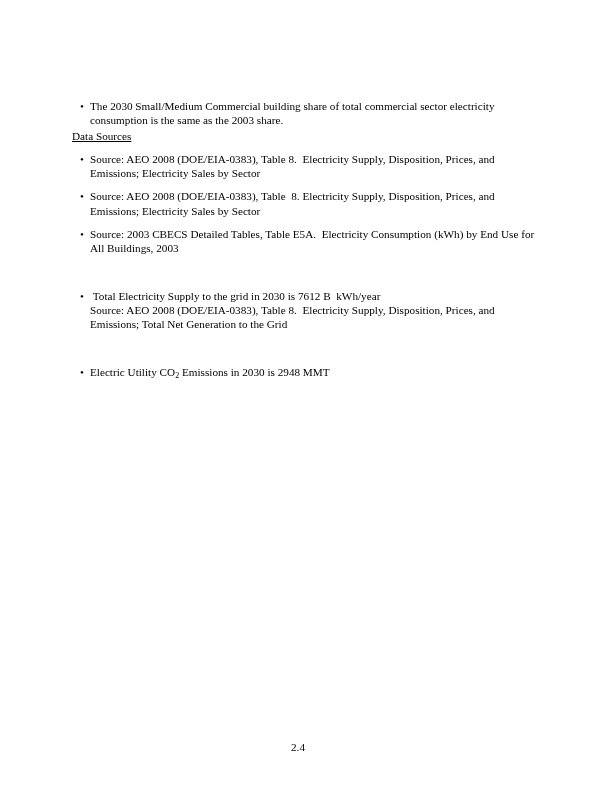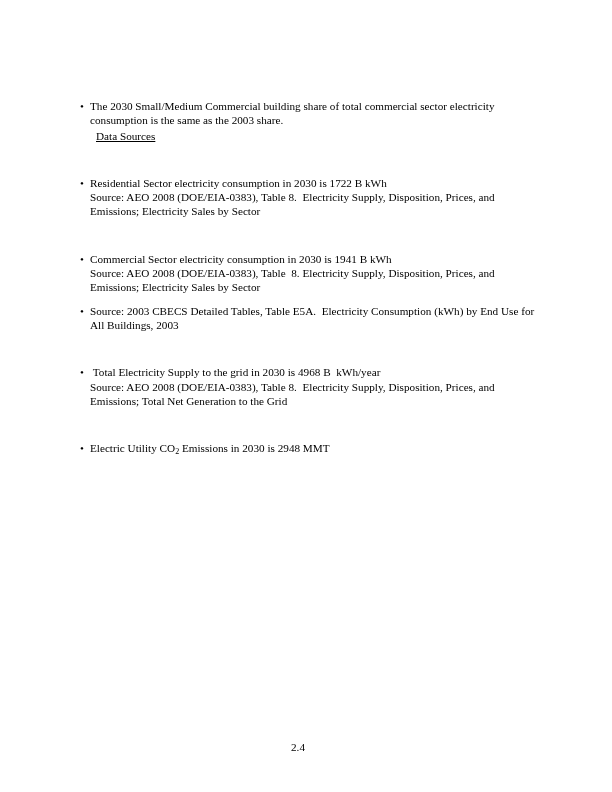--- a/index.html
+++ b/index.html
@@ -69,21 +69,20 @@
   .section-heading {
     font-size: 11.2px;
     line-height: 14.3px;
     margin: 0 0 9px 0;
     padding: 0;
     font-weight: normal;
     display: block;
   }
   .section-heading .heading-text {
     text-decoration: underline;
-    margin-left: 24px;
   }
 
   
   .intro-block {
     margin-bottom: 1px;
   }
 
   sub {
     font-size: 0.72em;
     line-height: 0;
@@ -115,38 +114,36 @@
     </ul>
 
     <div class="section-heading">
       <span class="heading-text">Data Sources</span>
     </div>
 
     <ul class="bullet-list">
 
       <li class="bullet-item">
         <span class="bullet-marker">•</span>
-        <span class="bullet-text">Residential Sector electricity consumption in 2030 is 1722 B kWh</span>
         <span class="source-line">Source: AEO 2008 (DOE/EIA-0383), Table 8.  Electricity Supply, Disposition, Prices, and Emissions; Electricity Sales by Sector</span>
       </li>
 
       <li class="bullet-item">
         <span class="bullet-marker">•</span>
-        <span class="bullet-text">Commercial Sector electricity consumption in 2030 is 1941 B kWh</span>
         <span class="source-line">Source: AEO 2008 (DOE/EIA-0383), Table  8. Electricity Supply, Disposition, Prices, and Emissions; Electricity Sales by Sector</span>
       </li>
 
       <li class="bullet-item">
         <span class="bullet-marker">•</span>
         <span class="source-line">Source: 2003 CBECS Detailed Tables, Table E5A.  Electricity Consumption (kWh) by End Use for All Buildings, 2003</span>
       </li>
 
       <li class="bullet-item">
         <span class="bullet-marker">•</span>
-        <span class="bullet-text"> Total Electricity Supply to the grid in 2030 is 4968 B  kWh/year</span>
+        <span class="bullet-text"> Total Electricity Supply to the grid in 2030 is 7612 B  kWh/year</span>
         <span class="source-line">Source: AEO 2008 (DOE/EIA-0383), Table 8.  Electricity Supply, Disposition, Prices, and Emissions; Total Net Generation to the Grid</span>
       </li>
 
       <li class="bullet-item">
         <span class="bullet-marker">•</span>
         <span class="bullet-text"><span>Electric Utility CO</span><sub>2</sub><span> Emissions in 2030 is 2948 MMT</span></span>
       </li>
 
     </ul>
   </div>

